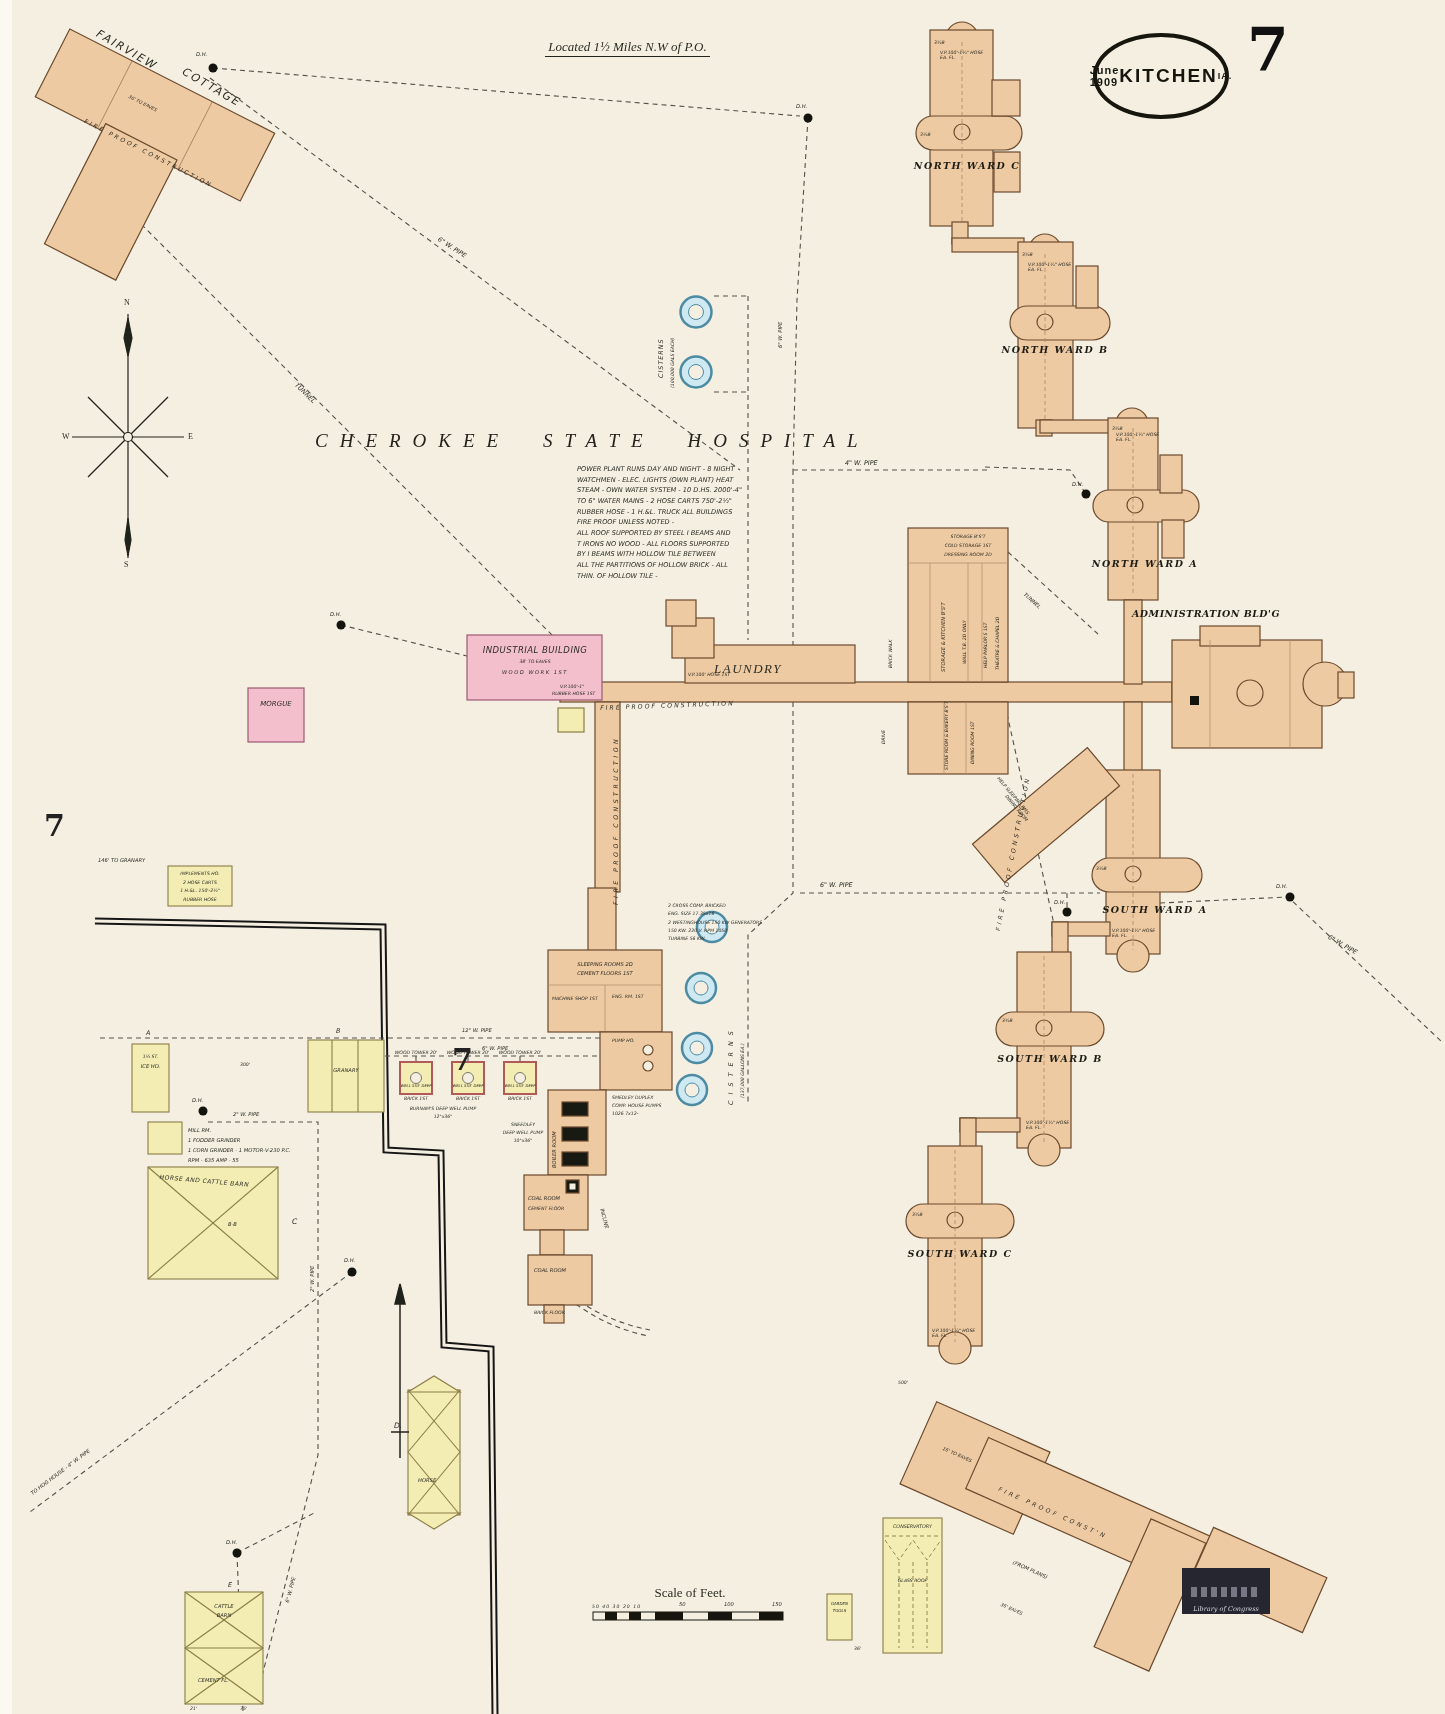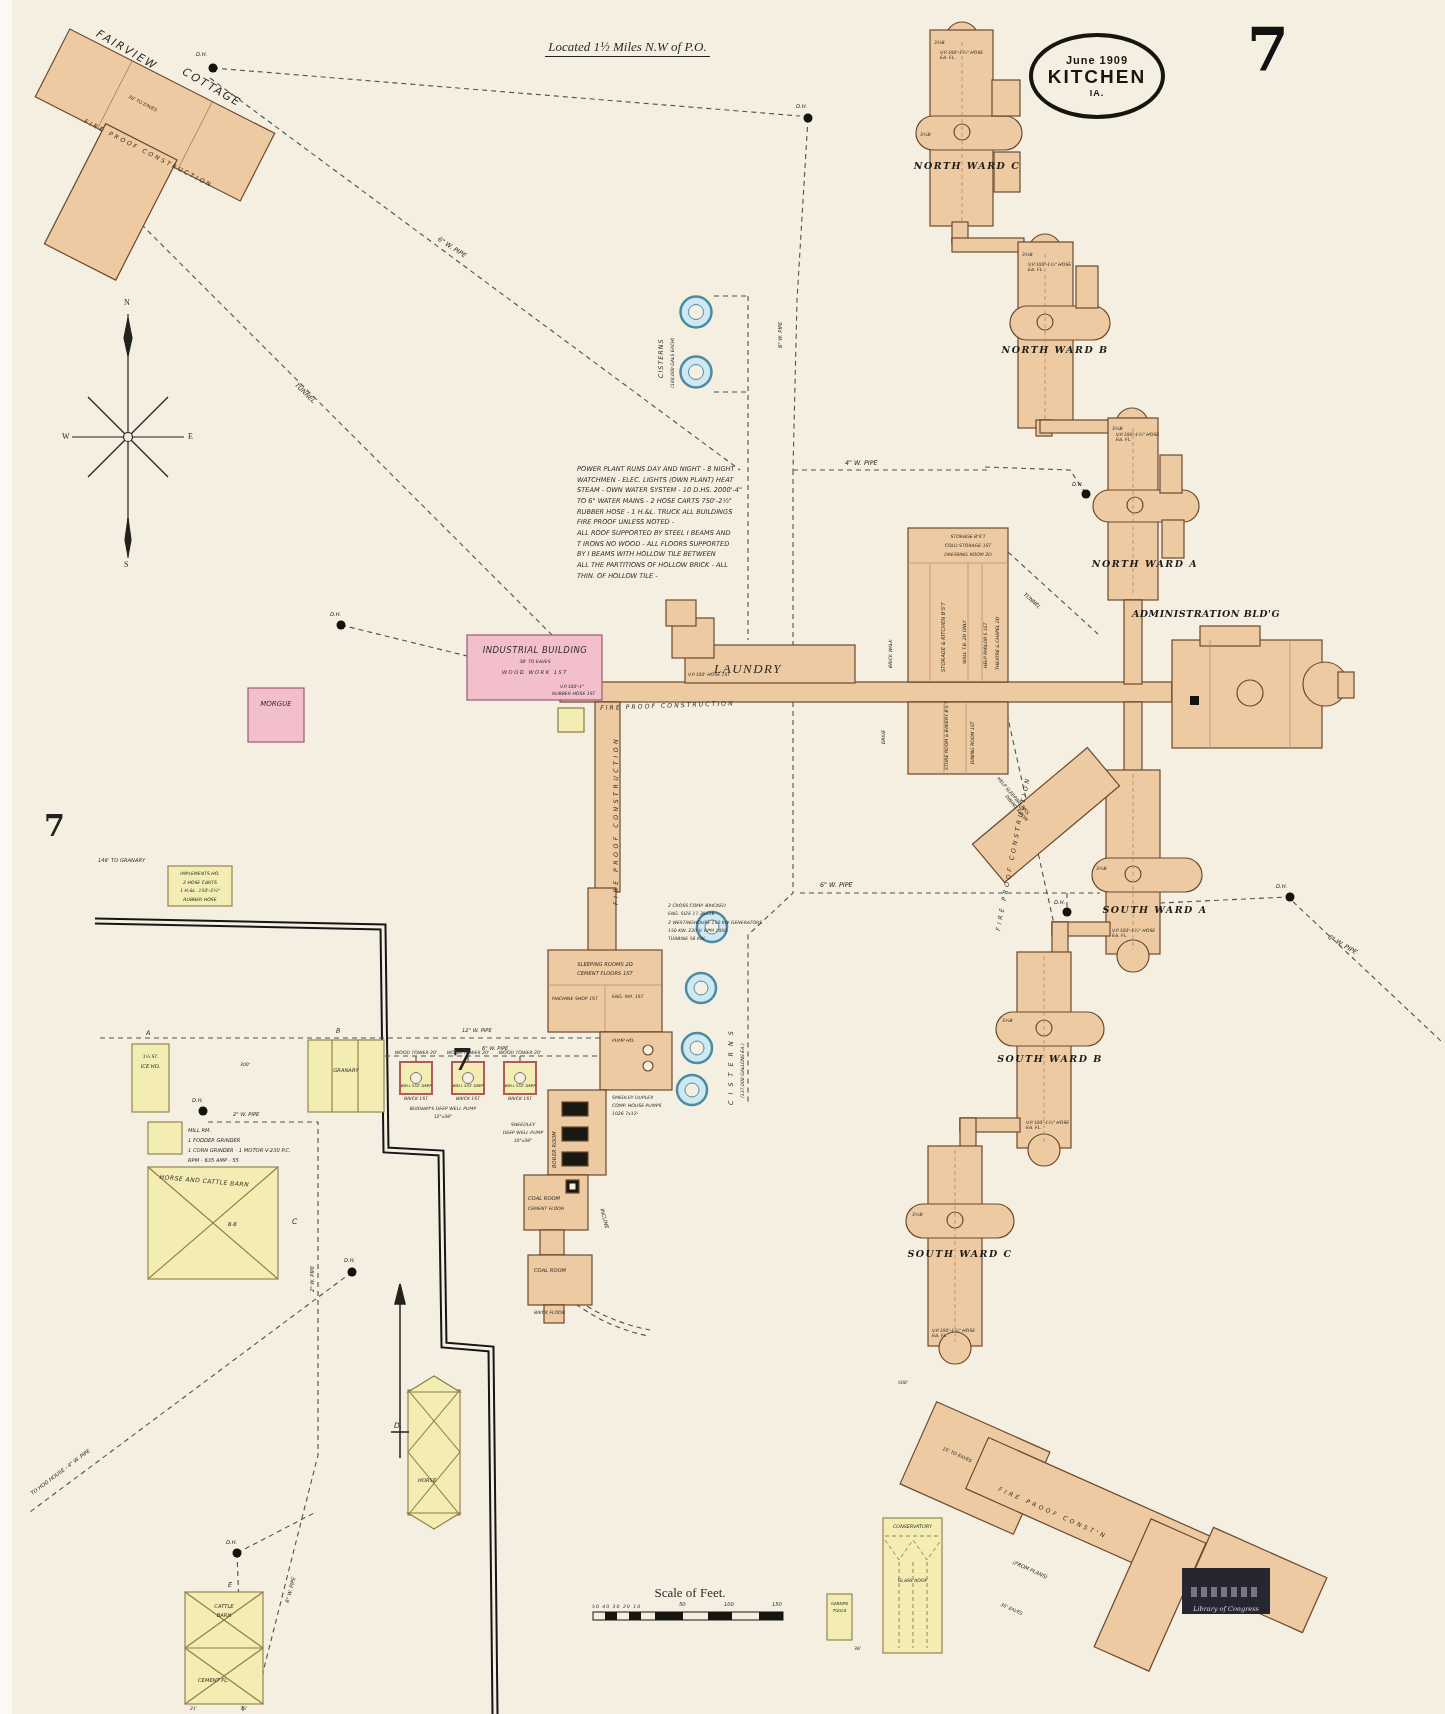--- a/index.html
+++ b/index.html
@@ -7,22 +7,22 @@
          font-family:"DejaVu Sans",sans-serif;color:#33332b;}
   #shapes{position:absolute;left:0;top:0;}
   .lbl{position:absolute;font:italic 7px/1.15 "DejaVu Sans",sans-serif;color:#2c2c24;
        white-space:nowrap;transform-origin:0 0;}
   .c{text-align:center;}
   .ward{font:italic 600 9.5px "DejaVu Serif",serif;letter-spacing:1.5px;color:#1d1d16;}
   .tiny{font-size:4.6px;}
   .sm{font-size:5.2px;}
   .md{font-size:6.4px;}
   .serif{font-family:Liberation Serif, serif;}
-  .stamp{position:absolute;left:1029px;top:33px;width:128px;height:78px;border:4.5px solid #16160f;
-         border-radius:50%;display:flex;flex-direction:column;align-items:center;justify-content:center;}
+  .stamp{position:absolute;left:1093px;top:33px;width:128px;height:78px;border:4.5px solid #16160f;
+         border-radius:50%;display:flex;flex-direction:row;align-items:center;justify-content:center;}
   .stamp .d{font:600 11px "Liberation Sans",sans-serif;letter-spacing:1px;color:#16160f;}
   .stamp .cty{font:700 19px "Liberation Sans",sans-serif;letter-spacing:2px;color:#16160f;}
   .stamp .st{font:600 9px "Liberation Sans",sans-serif;letter-spacing:1px;color:#16160f;}
   .big7{position:absolute;font:700 60px "DejaVu Serif",serif;color:#111;}
   .mid7{font:700 30px "DejaVu Serif",serif;color:#222;}
   .note{font:italic 6.6px/1.62 "DejaVu Sans",sans-serif;color:#2c2c24;white-space:nowrap;}
   .locstamp{position:absolute;left:1182px;top:1568px;width:88px;height:46px;background:#262631;
             display:flex;flex-direction:column;justify-content:flex-end;align-items:center;padding-bottom:1px;box-sizing:border-box;}
   .locstamp .bar{width:70px;height:10px;margin-bottom:8px;background:repeating-linear-gradient(90deg,#8b8b99 0 6px,#262631 6px 10px);opacity:.8;}
   .locstamp .t{font:italic 6.5px "DejaVu Serif",serif;color:#d8d8e2;}
@@ -345,20 +345,21 @@
 <div class="lbl" style="left:100px;top:28px;font-size:11px;letter-spacing:2px;transform:rotate(30deg);">FAIRVIEW</div>
 <div class="lbl" style="left:186px;top:66px;font-size:11px;letter-spacing:2px;transform:rotate(30deg);">COTTAGE</div>
 <div class="lbl tiny" style="left:130px;top:94px;transform:rotate(27deg);">36' TO EAVES</div>
 <div class="lbl" style="left:86px;top:118px;font-size:6px;letter-spacing:2.5px;transform:rotate(27deg);">FIRE PROOF CONSTRUCTION</div>
 
 <div class="lbl serif" style="left:124px;top:298px;font-size:8px;font-style:normal;">N</div>
 <div class="lbl serif" style="left:124px;top:560px;font-size:8px;font-style:normal;">S</div>
 <div class="lbl serif" style="left:62px;top:432px;font-size:8px;font-style:normal;">W</div>
 <div class="lbl serif" style="left:188px;top:432px;font-size:8px;font-style:normal;">E</div>
 
+<div class="lbl serif" style="left:315px;top:430px;font-size:19px;font-style:italic;letter-spacing:12px;word-spacing:16px;color:#23231c;">CHEROKEE STATE HOSPITAL</div>
 
 <div class="lbl md" style="left:440px;top:236px;transform:rotate(33deg);">6" W. PIPE</div>
 <div class="lbl md" style="left:298px;top:382px;transform:rotate(44deg);">TUNNEL</div>
 <div class="lbl sm" style="left:778px;top:348px;transform:rotate(-90deg);">6" W. PIPE</div>
 <div class="lbl md" style="left:845px;top:460px;">4" W. PIPE</div>
 <div class="lbl md" style="left:820px;top:882px;">6" W. PIPE</div>
 <div class="lbl md" style="left:1330px;top:934px;transform:rotate(30deg);">6" W. PIPE</div>
 <div class="lbl sm" style="left:1026px;top:592px;transform:rotate(42deg);">TUNNEL</div>
 <div class="lbl sm" style="left:462px;top:1028px;">12" W. PIPE</div>
 <div class="lbl sm" style="left:482px;top:1046px;">6" W. PIPE</div>

